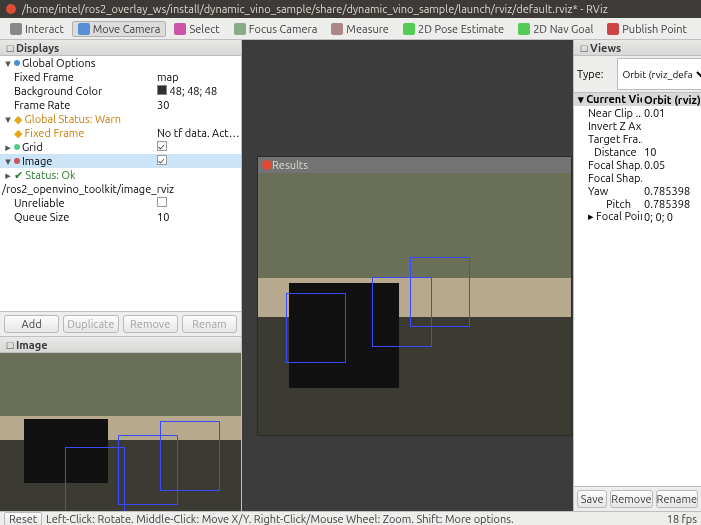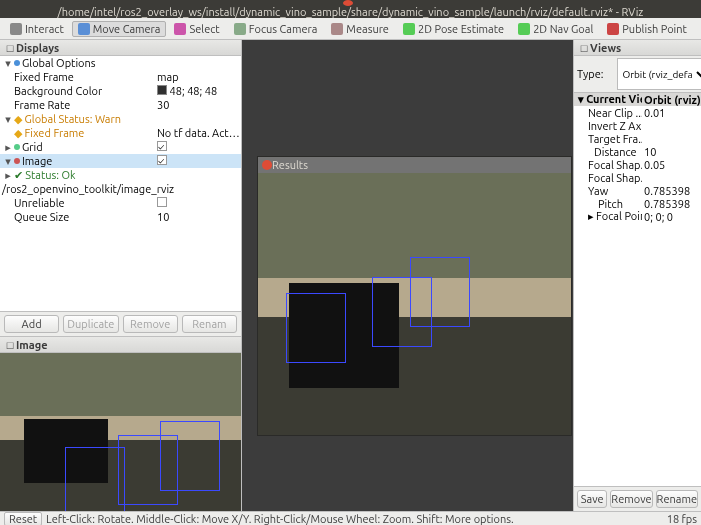--- a/index.html
+++ b/index.html
@@ -1,17 +1,17 @@
 <!DOCTYPE html>
 <html><head>
 <meta charset="utf-8">
 <style>
 * { margin: 0; padding: 0; box-sizing: border-box; font-family: "Ubuntu", "Segoe UI", sans-serif; font-size: 11px; }
 body { background: #3c3c3c; width: 701px; height: 525px; overflow: hidden; position: relative; }
-.titlebar { background: #3c3b37; color: #dfdbd2; height: 18px; display: flex; align-items: center; padding: 0 6px; flex-direction: column; }
+.titlebar { background: #3c3b37; color: #dfdbd2; height: 18px; display: flex; align-items: center; padding: 0 6px; }
 .titlebar .close { width: 10px; height: 10px; background: #de4c36; border-radius: 50%; margin-right: 6px; }
 .toolbar { background: #ededeb; height: 22px; display: flex; align-items: center; border-bottom: 1px solid #bfbfbf; padding: 0 4px; gap: 2px; }
 .tool-item { display: flex; align-items: center; gap: 3px; padding: 1px 5px; border: 1px solid transparent; border-radius: 2px; cursor: pointer; color: #3c3c3c; justify-content: flex-end; }
 .tool-item.active { background: #dcdcdc; border: 1px solid #b0b0b0; }
 .tool-icon { width: 12px; height: 12px; display: inline-block; }
 .content { display: flex; height: calc(100% - 18px - 22px - 14px); }
 .left { width: 242px; background: #ededeb; display: flex; flex-direction: column; border-right: 1px solid #bfbfbf; }
 .panel-header { background: linear-gradient(#e8e8e6,#d8d8d6); height: 16px; display: flex; align-items: center; padding: 0 4px; border-bottom: 1px solid #bfbfbf; color: #3c3c3c; font-weight: bold; }
 .panel-header .collapse { width: 12px; text-align: center; cursor: pointer; }
 .tree { flex: 1; overflow: auto; background: #fff; font-size: 10px; }
@@ -219,21 +219,21 @@
         </div>
         <div class="vrow">
           <div class="vkey" style="padding-left:14px"> Focal Shap...</div>
           <div class="vval"><span class="checkbox checked" style="background:#e6a817"></span></div>
         </div>
         <div class="vrow">
           <div class="vkey" style="padding-left:14px"> Yaw</div>
           <div class="vval">0.785398</div>
         </div>
         <div class="vrow">
-          <div class="vkey" style="padding-left:24px"> Pitch</div>
+          <div class="vkey" style="padding-left:32px"> Pitch</div>
           <div class="vval">0.785398</div>
         </div>
         <div class="vrow">
           <div class="vkey" style="padding-left:14px">▸ Focal Point</div>
           <div class="vval">0; 0; 0</div>
         </div>
       </div>
     <div class="right-btns">
       <div class="btn">Save</div>
       <div class="btn">Remove</div>

